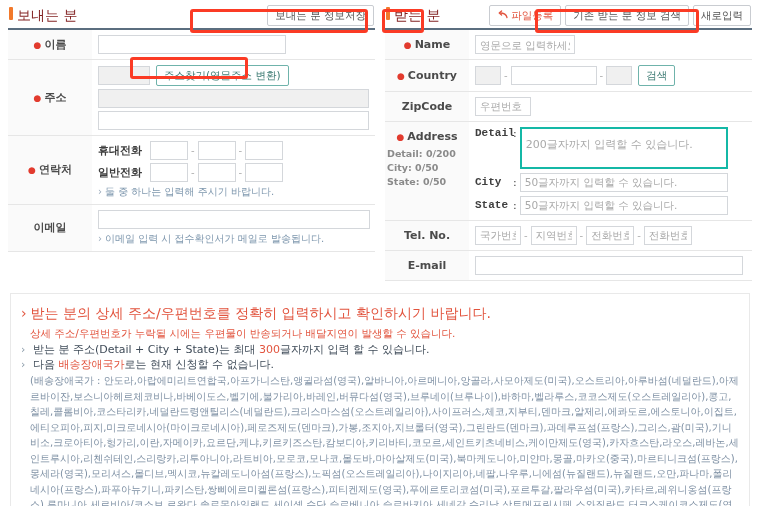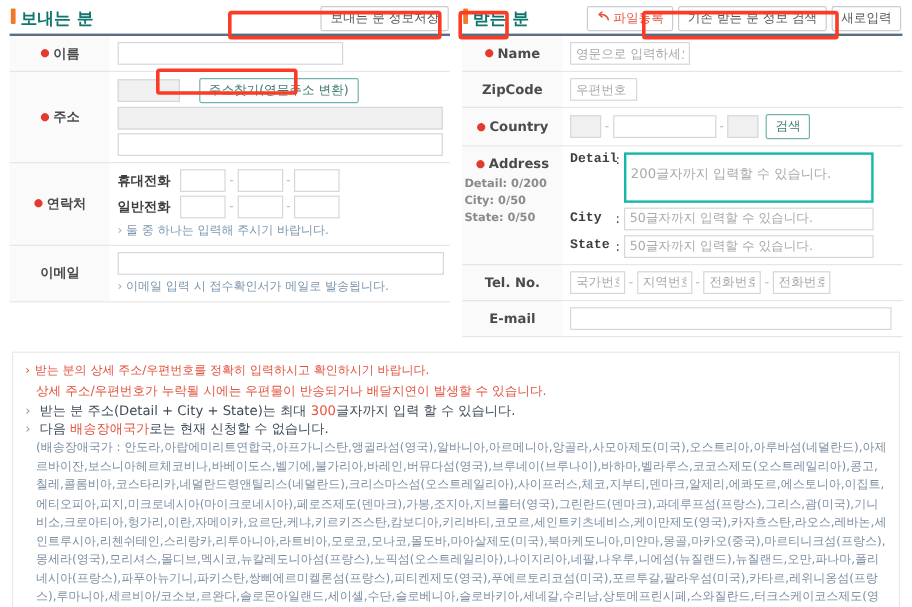--- a/index.html
+++ b/index.html
@@ -19,21 +19,21 @@
   .col { width: 368px; }
 
   
   .sec-head {
     display: flex; align-items: center; justify-content: space-between;
     height: 24px; padding: 0 1px 3px 1px;
     border-bottom: 2px solid #5b6e7f;
     position: relative;
   }
   .sec-title {
-    font-size: 14px; font-weight: bold; color: #0f766e;
+    font-size: 14px; font-weight: normal; color: #7f1d1d;
     display: flex; align-items: flex-start; gap: 4px; white-space: nowrap;
   }
   .sec-title .bullet {
     display: inline-block; width: 4px; height: 13px;
     background: #f2792b; border-radius: 1px;
   }
   .head-btns { display: flex; align-items: center; gap: 4px; }
 
   .btn {
     border: 1px solid #c9ccd1; background: #fff; color: #555;
@@ -86,21 +86,21 @@
   .anno {
     position: absolute; border: 3px solid #fb3b25; border-radius: 3px;
     pointer-events: none; z-index: 20;
   }
 
   
   .notice {
     margin: 12px 2px 0 2px; border: 1px solid #e9e9e9; background: #fff;
     padding: 8px 10px 10px 10px;
   }
-  .n-item { color: #e2543e; font-size: 10px; line-height: 1.65; }
+  .n-item { color: #e2543e; font-size: 14px; line-height: 1.65; }
   .n-item:before { content: "\203A"; color: #e2543e; margin-right: 4px; }
   .n-sub { color: #e2543e; font-size: 10.5px; line-height: 1.65; padding-left: 9px; }
   .n-dark { color: #3f4b58; }
   .n-dark:before { content: "\203A"; color: #8a9aa8; margin-right: 4px; }
   .hot { color: #e2543e; }
   .clist {
     color: #7d8fa3; font-size: 10px; line-height: 1.55;
     padding-left: 9px; word-break: break-all; margin-top: 1px;
   }
 </style>
@@ -137,21 +137,21 @@
             </td>
           </tr>
 
           <tr>
             <th>
               <span class="req">●</span><span>주소</span>
             </th>
             <td>
               <div class="row-line">
                 <input class="t gray" style="width: 52px;" readonly="" value="">
-                <button class="btn btn-teal" style="margin-left:16px">주소찾기(영문주소 변환)</button>
+                <button class="btn btn-teal" style="margin-left:6px">주소찾기(영문주소 변환)</button>
               </div>
               <div class="row-line">
                 <input class="t gray" style="width: 272px;" readonly="" value="">
               </div>
               <div class="row-line">
                 <input class="t" style="width: 272px;" value="">
               </div>
             </td>
           </tr>
 
@@ -224,40 +224,40 @@
             <th>
               <span class="req">●</span><span>Name</span>
             </th>
             <td>
               <input class="t" style="width: 100px;" placeholder="영문으로 입력하세요.">
             </td>
           </tr>
 
           <tr>
             <th>
-              <span>ZipCode</span>
-            </th>
-            <td>
-              <input class="t" style="width: 56px;" placeholder="우편번호">
-            </td>
-          </tr>
-
-          <tr>
-            <th>
               <span class="req">●</span><span>Country</span>
             </th>
             <td>
               <div class="row-line">
                 <input class="t gray" style="width: 26px;" value="">
                 <span class="dash">-</span>
                 <input class="t" style="width: 86px;" value="">
                 <span class="dash">-</span>
                 <input class="t gray" style="width: 26px;" value="">
                 <button class="btn btn-teal" style="margin-left:6px">검색</button>
               </div>
+            </td>
+          </tr>
+
+          <tr>
+            <th>
+              <span>ZipCode</span>
+            </th>
+            <td>
+              <input class="t" style="width: 56px;" placeholder="우편번호">
             </td>
           </tr>
 
           <tr>
             <th style="vertical-align:top;padding-top:8px">
               <div>
                 <span class="req">●</span><span>Address</span>
               </div>
               <div class="counter" style="margin-top:4px">Detail: 0/200</div>
               <div class="counter">City: 0/50</div>

